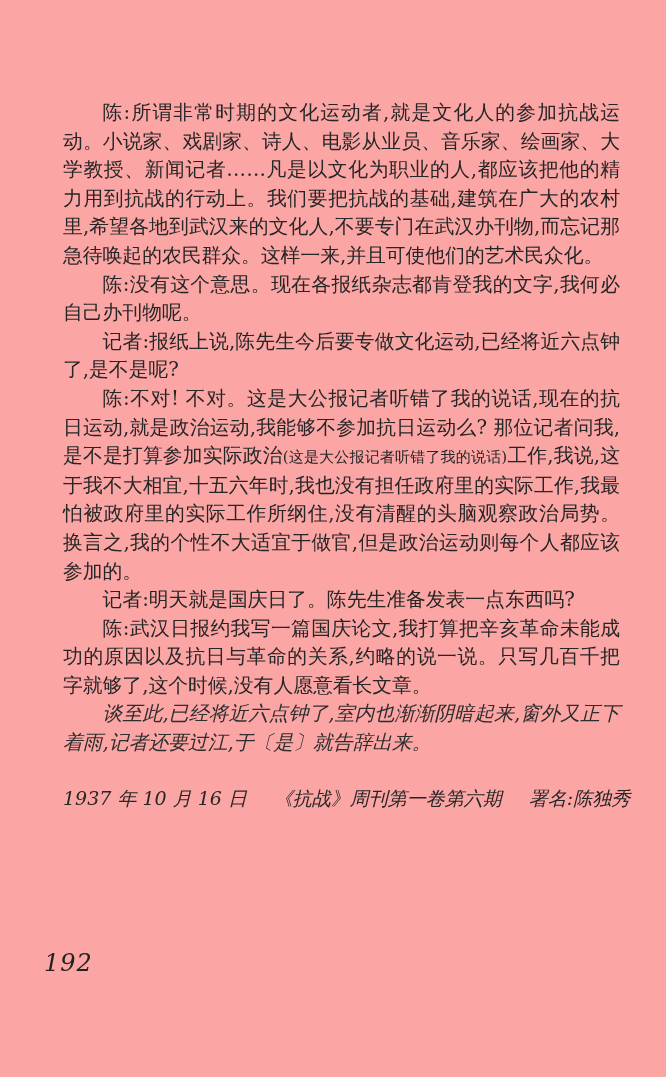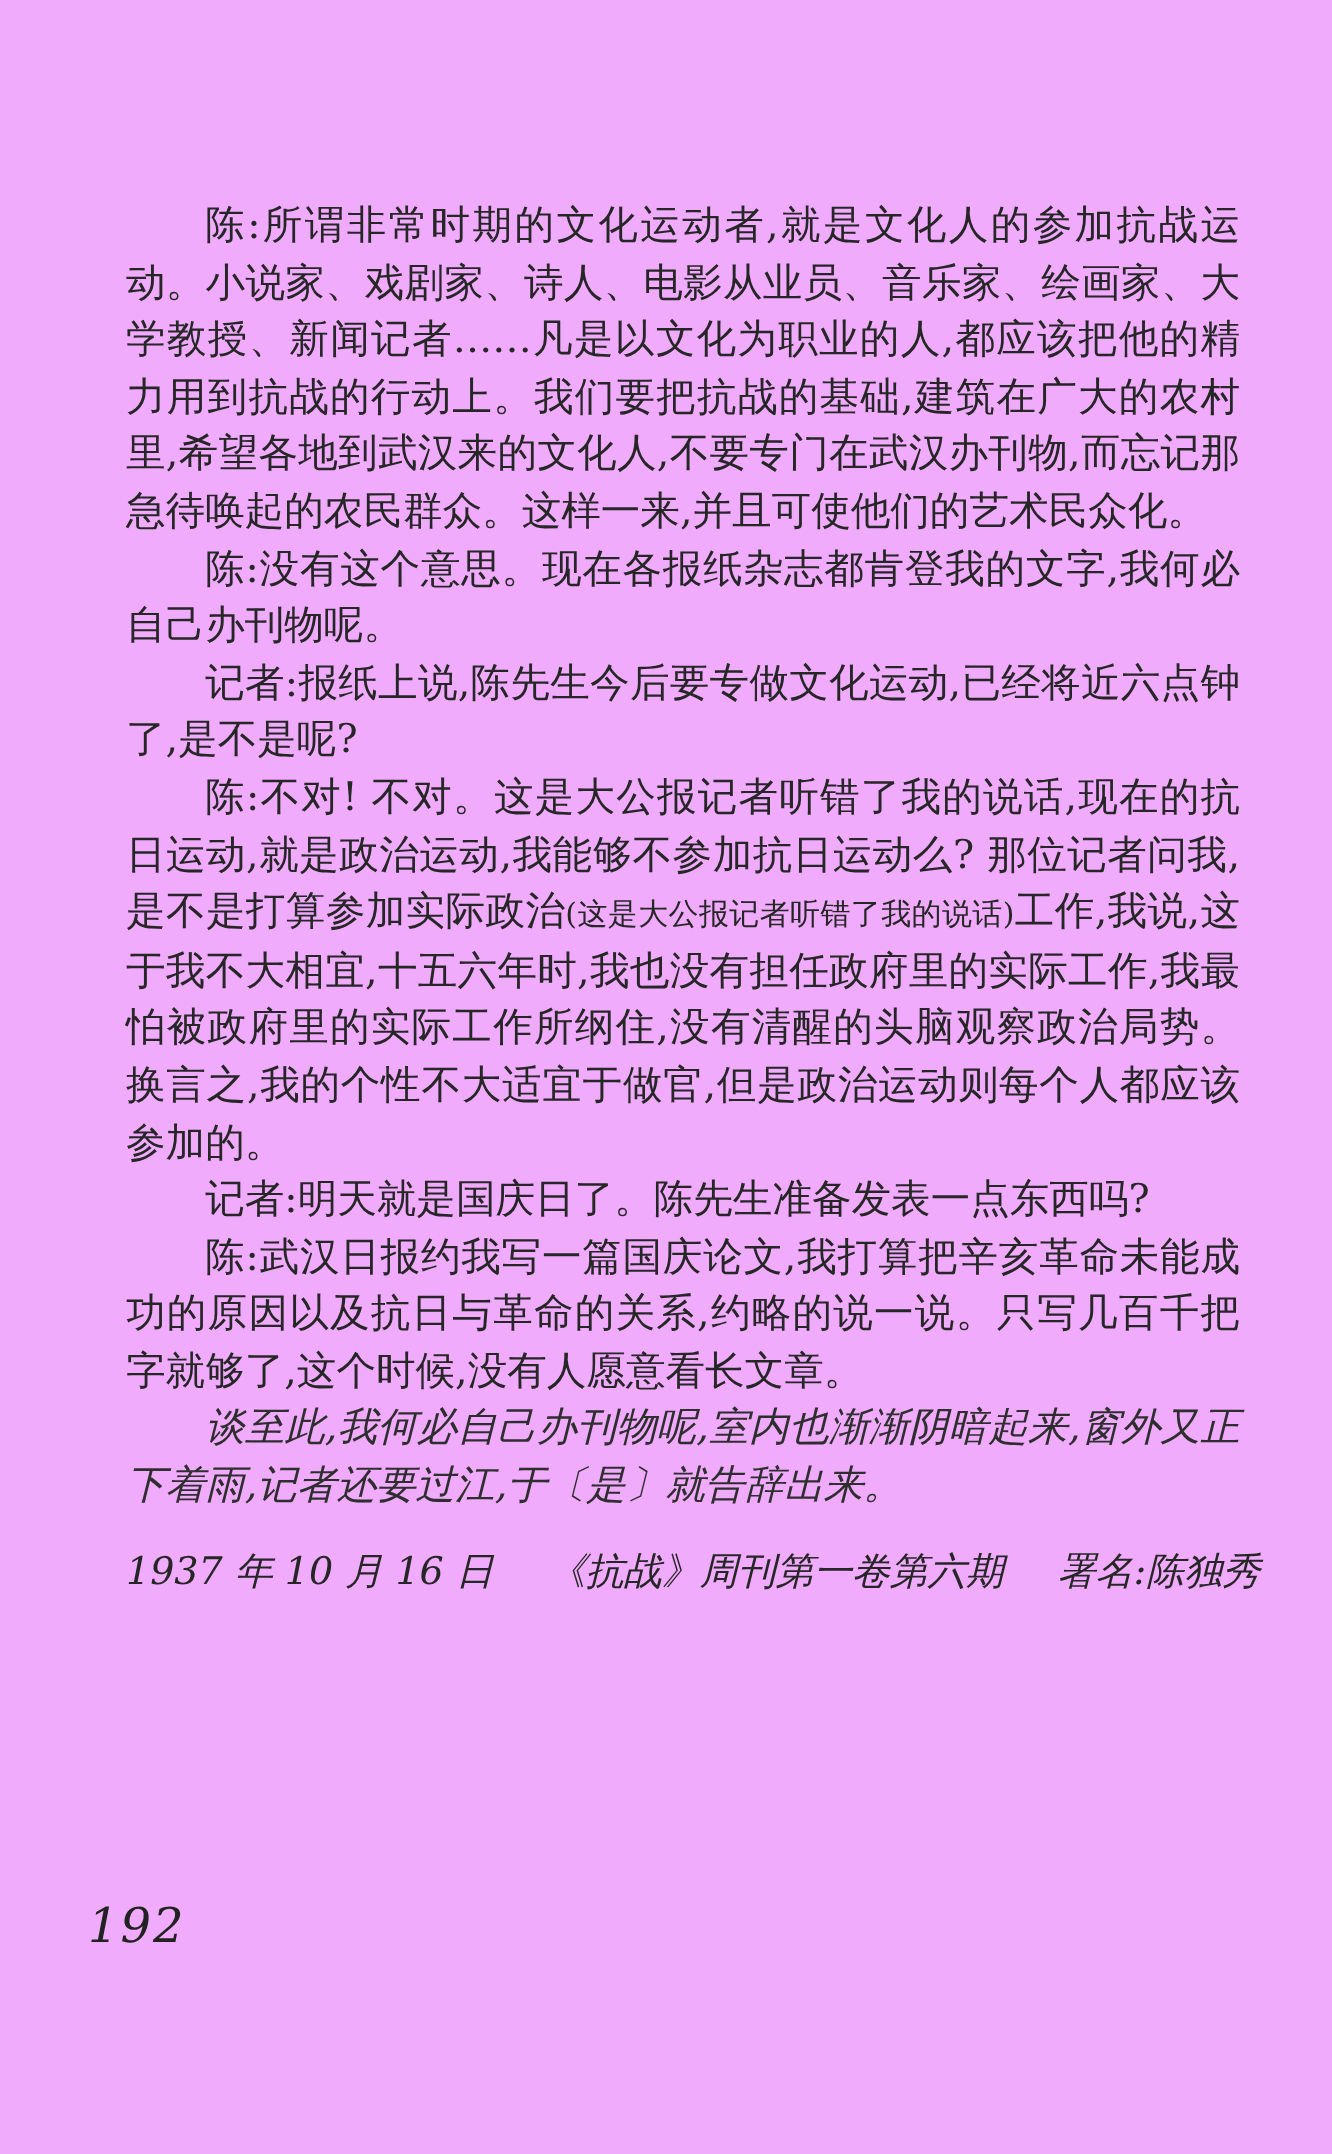--- a/index.html
+++ b/index.html
@@ -5,21 +5,21 @@
   html, body {
     margin: 0;
     padding: 0;
     background: #e9e8e5;
   }
   .sheet {
     position: relative;
     width: 666px;
     height: 1077px;
     margin: 0 auto;
-    background: #f0abfc;
+    background: #fca5a5;
     overflow: hidden;
     font-family: "DejaVu Serif", "Liberation Serif", serif;
     color: #262626;
   }
   .content {
     position: absolute;
     left: 63px;
     top: 99px;
     width: 557px;
     text-align: justify;
@@ -45,20 +45,21 @@
     text-align: center;
     font-style: italic;
     font-size: 19px !important;
     white-space: nowrap;
   }
   .citation .seg {
     display: inline-block;
   }
   .citation .seg + .seg {
     margin-left: 1.1em;
+    margin-top: 12px;
   }
   .page-number {
     position: absolute;
     left: 44px;
     top: 949px;
     font-size: 24px;
     font-style: italic;
     font-family: "DejaVu Serif", "Liberation Serif", serif;
     color: #222;
     letter-spacing: 1px;
@@ -68,21 +69,21 @@
 <body>
 
 <main class="sheet">
   <article class="content">
     <p>陈:所谓非常时期的文化运动者,就是文化人的参加抗战运动。小说家、戏剧家、诗人、电影从业员、音乐家、绘画家、大学教授、新闻记者……凡是以文化为职业的人,都应该把他的精力用到抗战的行动上。我们要把抗战的基础,建筑在广大的农村里,希望各地到武汉来的文化人,不要专门在武汉办刊物,而忘记那急待唤起的农民群众。这样一来,并且可使他们的艺术民众化。</p>
     <p>陈:没有这个意思。现在各报纸杂志都肯登我的文字,我何必自己办刊物呢。</p>
     <p>记者:报纸上说,陈先生今后要专做文化运动,已经将近六点钟了,是不是呢?</p>
     <p><span>陈:不对! 不对。这是大公报记者听错了我的说话,现在的抗日运动,就是政治运动,我能够不参加抗日运动么? 那位记者问我,是不是打算参加实际政治</span><span class="paren-small">(这是大公报记者听错了我的说话)</span><span>工作,我说,这于我不大相宜,十五六年时,我也没有担任政府里的实际工作,我最怕被政府里的实际工作所纲住,没有清醒的头脑观察政治局势。换言之,我的个性不大适宜于做官,但是政治运动则每个人都应该参加的。</span></p>
     <p>记者:明天就是国庆日了。陈先生准备发表一点东西吗?</p>
     <p>陈:武汉日报约我写一篇国庆论文,我打算把辛亥革命未能成功的原因以及抗日与革命的关系,约略的说一说。只写几百千把字就够了,这个时候,没有人愿意看长文章。</p>
-    <p class="closing">谈至此,我何必自己办刊物呢,室内也渐渐阴暗起来,窗外又正下着雨,记者还要过江,于〔是〕就告辞出来。</p>
+    <p class="closing">谈至此,已经将近六点钟了,室内也渐渐阴暗起来,窗外又正下着雨,记者还要过江,于〔是〕就告辞出来。</p>
     <p class="citation">
       <span class="seg">1937 年 10 月 16 日</span>
       <span class="seg">《抗战》周刊第一卷第六期</span>
       <span class="seg">署名:陈独秀</span>
     </p>
   </article>
   <div class="page-number">192</div>
 </main>
 
 </body></html>

